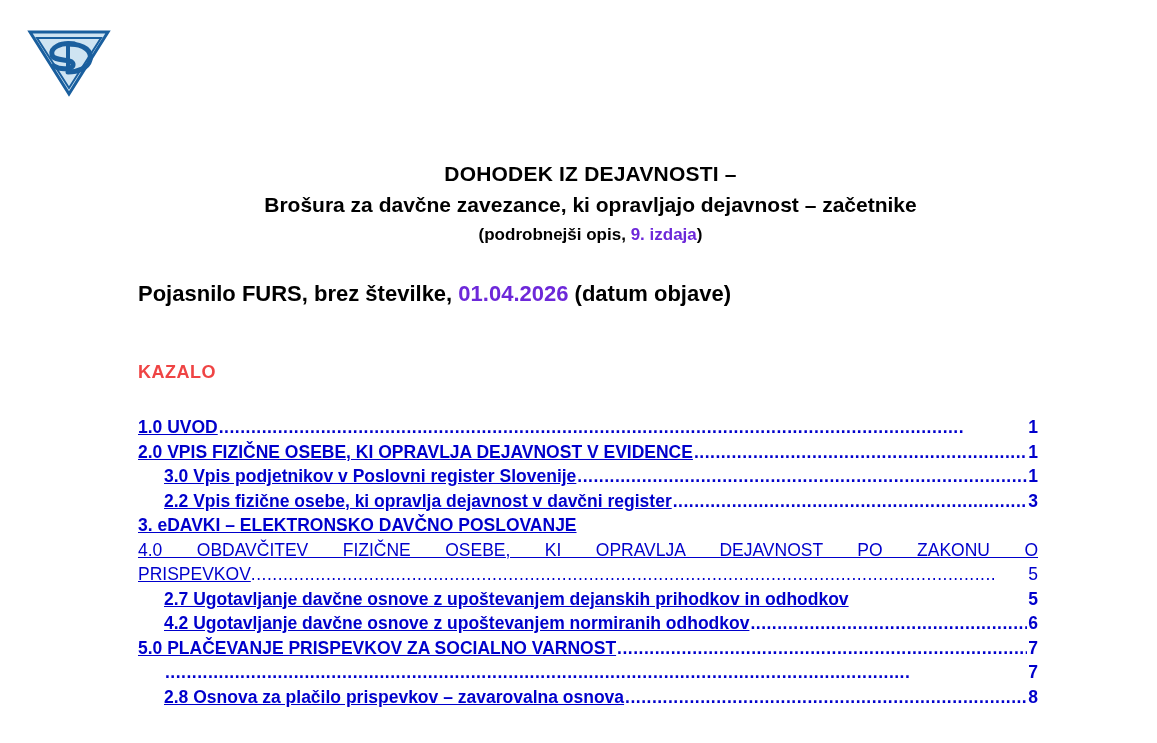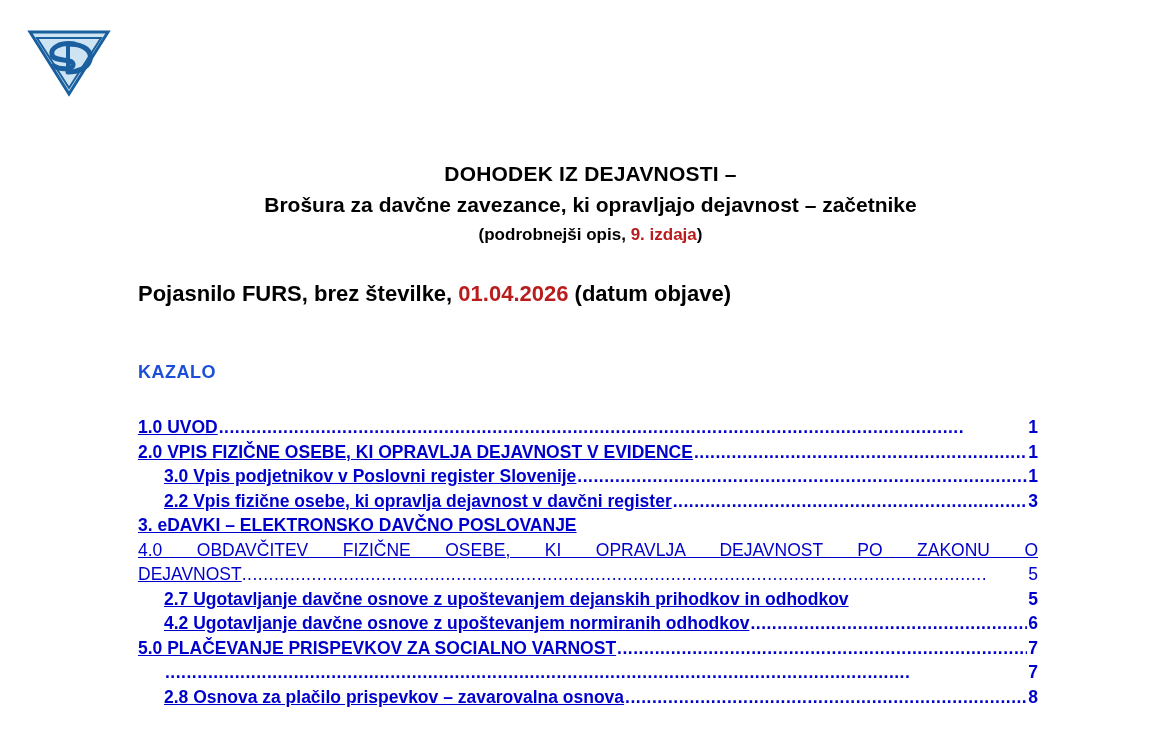--- a/index.html
+++ b/index.html
@@ -52,41 +52,41 @@
     line-height: 30px;
     margin-top: 2px;
   }
   .title-line3 {
     font-size: 17px;
     font-weight: bold;
     line-height: 24px;
     margin-top: 3px;
   }
   .red {
-    color: #b91c1c;
+    color: #6d28d9;
   }
 
   
   .explanation {
     position: absolute;
     left: 138px;
     top: 281px;
     font-size: 22px;
     font-weight: bold;
     line-height: 26px;
   }
 
   
   .kazalo-heading {
     position: absolute;
     left: 138px;
     top: 362px;
     font-size: 18px;
     font-weight: bold;
-    color: #1d4ed8;
+    color: #ef4444;
     letter-spacing: 0.5px;
   }
 
   
   .toc {
     position: absolute;
     left: 138px;
     top: 415px;
     width: 900px;
     font-size: 17.5px;
@@ -198,21 +198,21 @@
 
     <div class="toc-row nodots">
       <span class="toc-label">3. eDAVKI – ELEKTRONSKO DAVČNO POSLOVANJE</span>
       <span class="toc-dots">...........................................................................................................................................</span>
       <span class="toc-page"></span>
     </div>
 
     <div class="toc-justified">4.0 OBDAVČITEV FIZIČNE OSEBE, KI OPRAVLJA DEJAVNOST PO ZAKONU O</div>
 
     <div class="toc-cont toc-tight">
-      <span class="toc-label">DEJAVNOST</span>
+      <span class="toc-label">PRISPEVKOV</span>
       <span class="toc-dots">...........................................................................................................................................</span>
       <span class="toc-page">5</span>
     </div>
 
     <div class="toc-row level2 nodots">
       <span class="toc-label">2.7 Ugotavljanje davčne osnove z upoštevanjem dejanskih prihodkov in odhodkov</span>
       <span class="toc-dots">...........................................................................................................................................</span>
       <span class="toc-page">5</span>
     </div>
 

